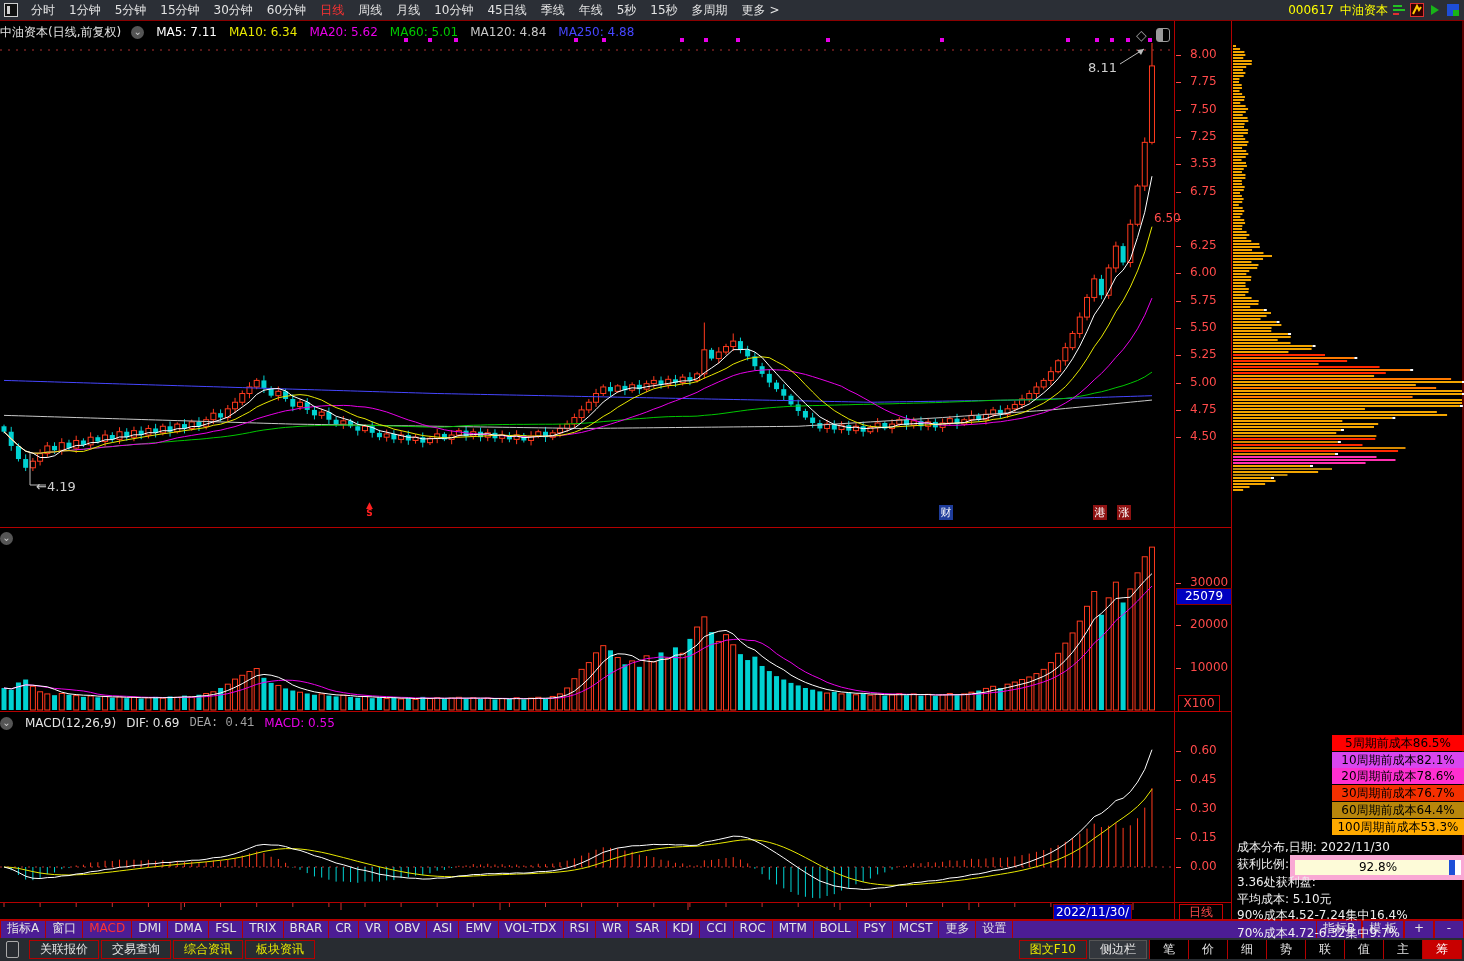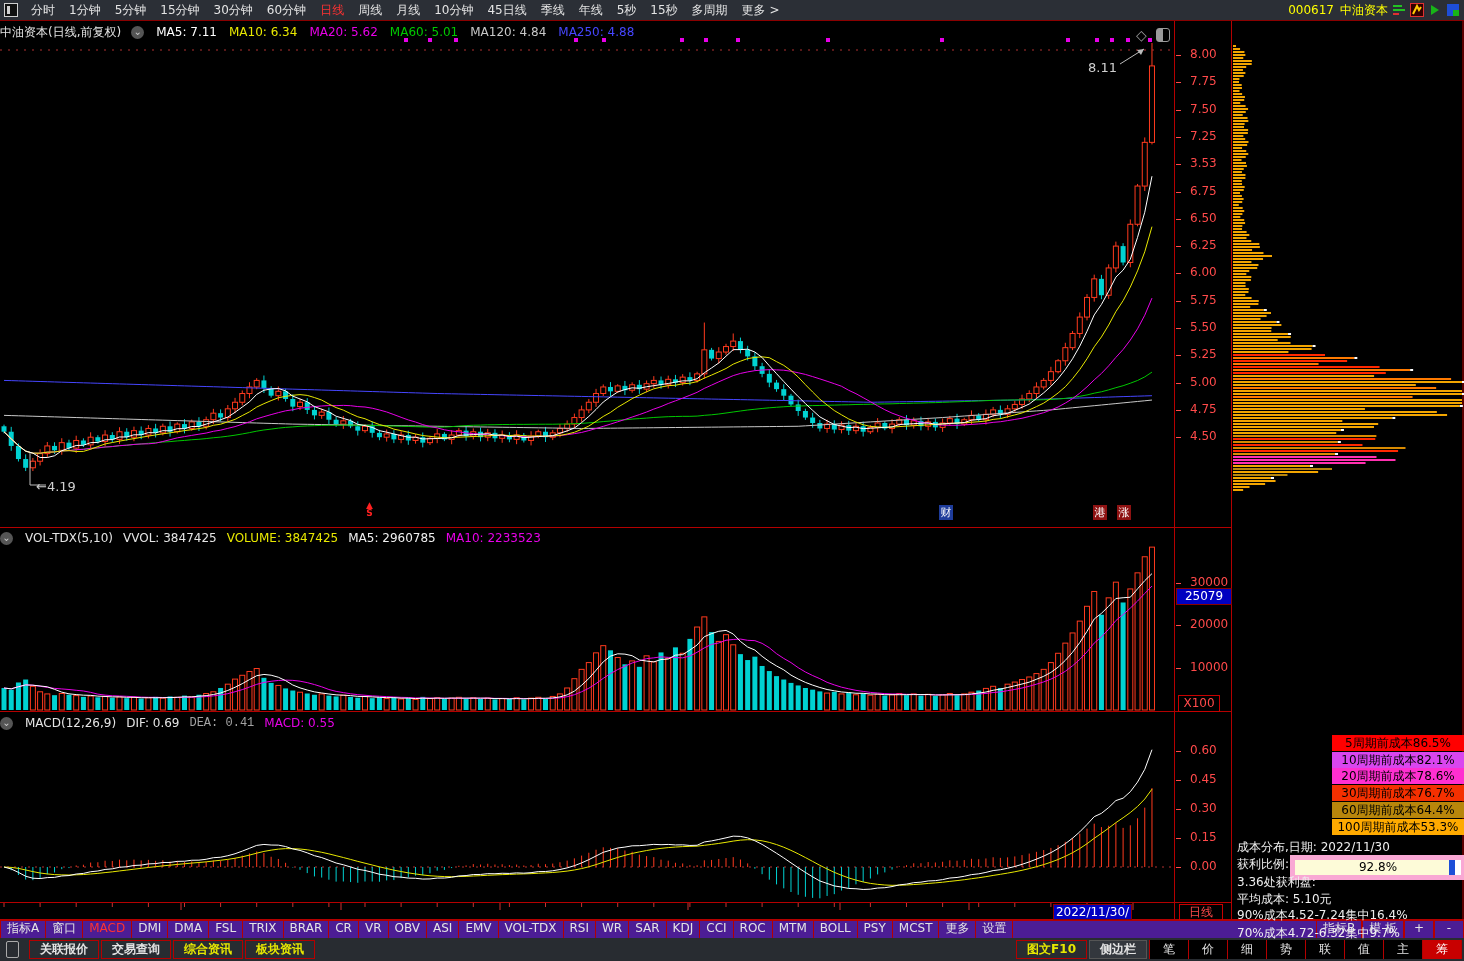--- a/index.html
+++ b/index.html
@@ -30,21 +30,21 @@
   .xl{position:absolute;color:#ff4a4a;top:1px;}
   
   #tabrow{position:absolute;left:0;top:920px;width:1464px;height:17px;background:#4c1d95;
           border-top:1px solid #b40000;border-bottom:1px solid #b40000;display:flex;align-items:stretch;}
   .itab{padding:0 6px;line-height:15px;color:#e4e4e4;border-right:1px solid #b40000;white-space:nowrap;}
   .itab.first{border-left:1px solid #b40000;}
   .itab.active{color:#ff3232;}
   #tabspacer{flex:1;}
   
   #statusbar{position:absolute;left:0;top:938px;width:1464px;height:23px;background:#282c31;display:flex;align-items:center;}
-  .sb-box{border:1px solid #b40000;padding:0 10px;height:17px;line-height:17px;margin-left:2px;color:#e4e4e4;white-space:nowrap;font-weight:bold;}
+  .sb-box{border:1px solid #b40000;padding:0 10px;height:17px;line-height:17px;margin-left:2px;color:#e4e4e4;white-space:nowrap;}
   .sb-box.yellow{color:#e8e800;}
   .dev-ic{width:11px;height:15px;border:1px solid #aaa;border-radius:2px;margin:0 8px 0 6px;}
   .sb-tab{width:38px;text-align:center;color:#e4e4e4;border-right:1px solid #b40000;line-height:19px;height:19px;background:#000;}
   .sb-tab.first{border-left:1px solid #b40000;}
   .sb-tab.active{background:#c80000;color:#fff;}
   
   .legrow{position:absolute;left:1332px;width:132px;height:16px;color:#000;font-size:12px;
           line-height:16px;text-align:center;white-space:nowrap;overflow:hidden;}
   .rstat{position:absolute;left:1237px;color:#eee;white-space:nowrap;}
   #profitbar{position:absolute;left:1290px;top:855px;width:166px;height:15px;border:5px solid #f9a8d4;background:#1d4ed8;}
@@ -991,27 +991,20 @@
         <span class="" style="color: rgb(255, 255, 255);">MA5: 7.11</span>
         <span class="" style="color: rgb(232, 232, 0);">MA10: 6.34</span>
         <span class="" style="color: rgb(232, 0, 232);">MA20: 5.62</span>
         <span class="" style="color: rgb(0, 200, 0);">MA60: 5.01</span>
         <span class="" style="color: rgb(200, 200, 200);">MA120: 4.84</span>
         <span class="" style="color: rgb(70, 70, 255);">MA250: 4.88</span>
       </span>
 </div>
 <div class="hdr" style="top:529px;">
   <span class="chev">⌄</span>
-  <span id="vol-labels" style="display:flex;gap:10px;">
-        <span class="" style="color: rgb(228, 228, 228);">VOL-TDX(5,10)</span>
-        <span class="" style="color: rgb(228, 228, 228);">VVOL: 3847425</span>
-        <span class="" style="color: rgb(232, 232, 0);">VOLUME: 3847425</span>
-        <span class="" style="color: rgb(240, 240, 240);">MA5: 2960785</span>
-        <span class="" style="color: rgb(232, 0, 232);">MA10: 2233523</span>
-      </span>
 </div>
 <div class="hdr" style="top:714px;">
   <span class="chev">⌄</span>
   <span id="macd-labels" style="display:flex;gap:10px;">
         <span class="" style="color: rgb(228, 228, 228);">MACD(12,26,9)</span>
         <span class="" style="color: rgb(228, 228, 228);">DIF: 0.69</span>
         <span class="" style="color: #a3a3a3; font-family: Liberation Mono, monospace;">DEA: 0.41</span>
         <span class="" style="color: rgb(232, 0, 232);">MACD: 0.55</span>
       </span>
 </div>
@@ -1025,21 +1018,21 @@
       <span class="axlab" style="left: 1190px; top: 74.3px;">7.75</span>
       <div class="tickmark" style="left: 1176px; top: 82.3px;"></div>
       <span class="axlab" style="left: 1190px; top: 101.6px;">7.50</span>
       <div class="tickmark" style="left: 1176px; top: 109.6px;"></div>
       <span class="axlab" style="left: 1190px; top: 128.9px;">7.25</span>
       <div class="tickmark" style="left: 1176px; top: 136.9px;"></div>
       <span class="axlab" style="left: 1190px; top: 156.2px;">3.53</span>
       <div class="tickmark" style="left: 1176px; top: 164.2px;"></div>
       <span class="axlab" style="left: 1190px; top: 183.5px;">6.75</span>
       <div class="tickmark" style="left: 1176px; top: 191.5px;"></div>
-      <span class="axlab" style="left: 1190px; top: 210.8px;">6.50</span>
+      <span class="axlab" style="left: 1154px; top: 210.8px;">6.50</span>
       <div class="tickmark" style="left: 1176px; top: 218.8px;"></div>
       <span class="axlab" style="left: 1190px; top: 238.1px;">6.25</span>
       <div class="tickmark" style="left: 1176px; top: 246.1px;"></div>
       <span class="axlab" style="left: 1190px; top: 265.4px;">6.00</span>
       <div class="tickmark" style="left: 1176px; top: 273.4px;"></div>
       <span class="axlab" style="left: 1190px; top: 292.7px;">5.75</span>
       <div class="tickmark" style="left: 1176px; top: 300.7px;"></div>
       <span class="axlab" style="left: 1190px; top: 320px;">5.50</span>
       <div class="tickmark" style="left: 1176px; top: 328px;"></div>
       <span class="axlab" style="left: 1190px; top: 347.3px;">5.25</span>

